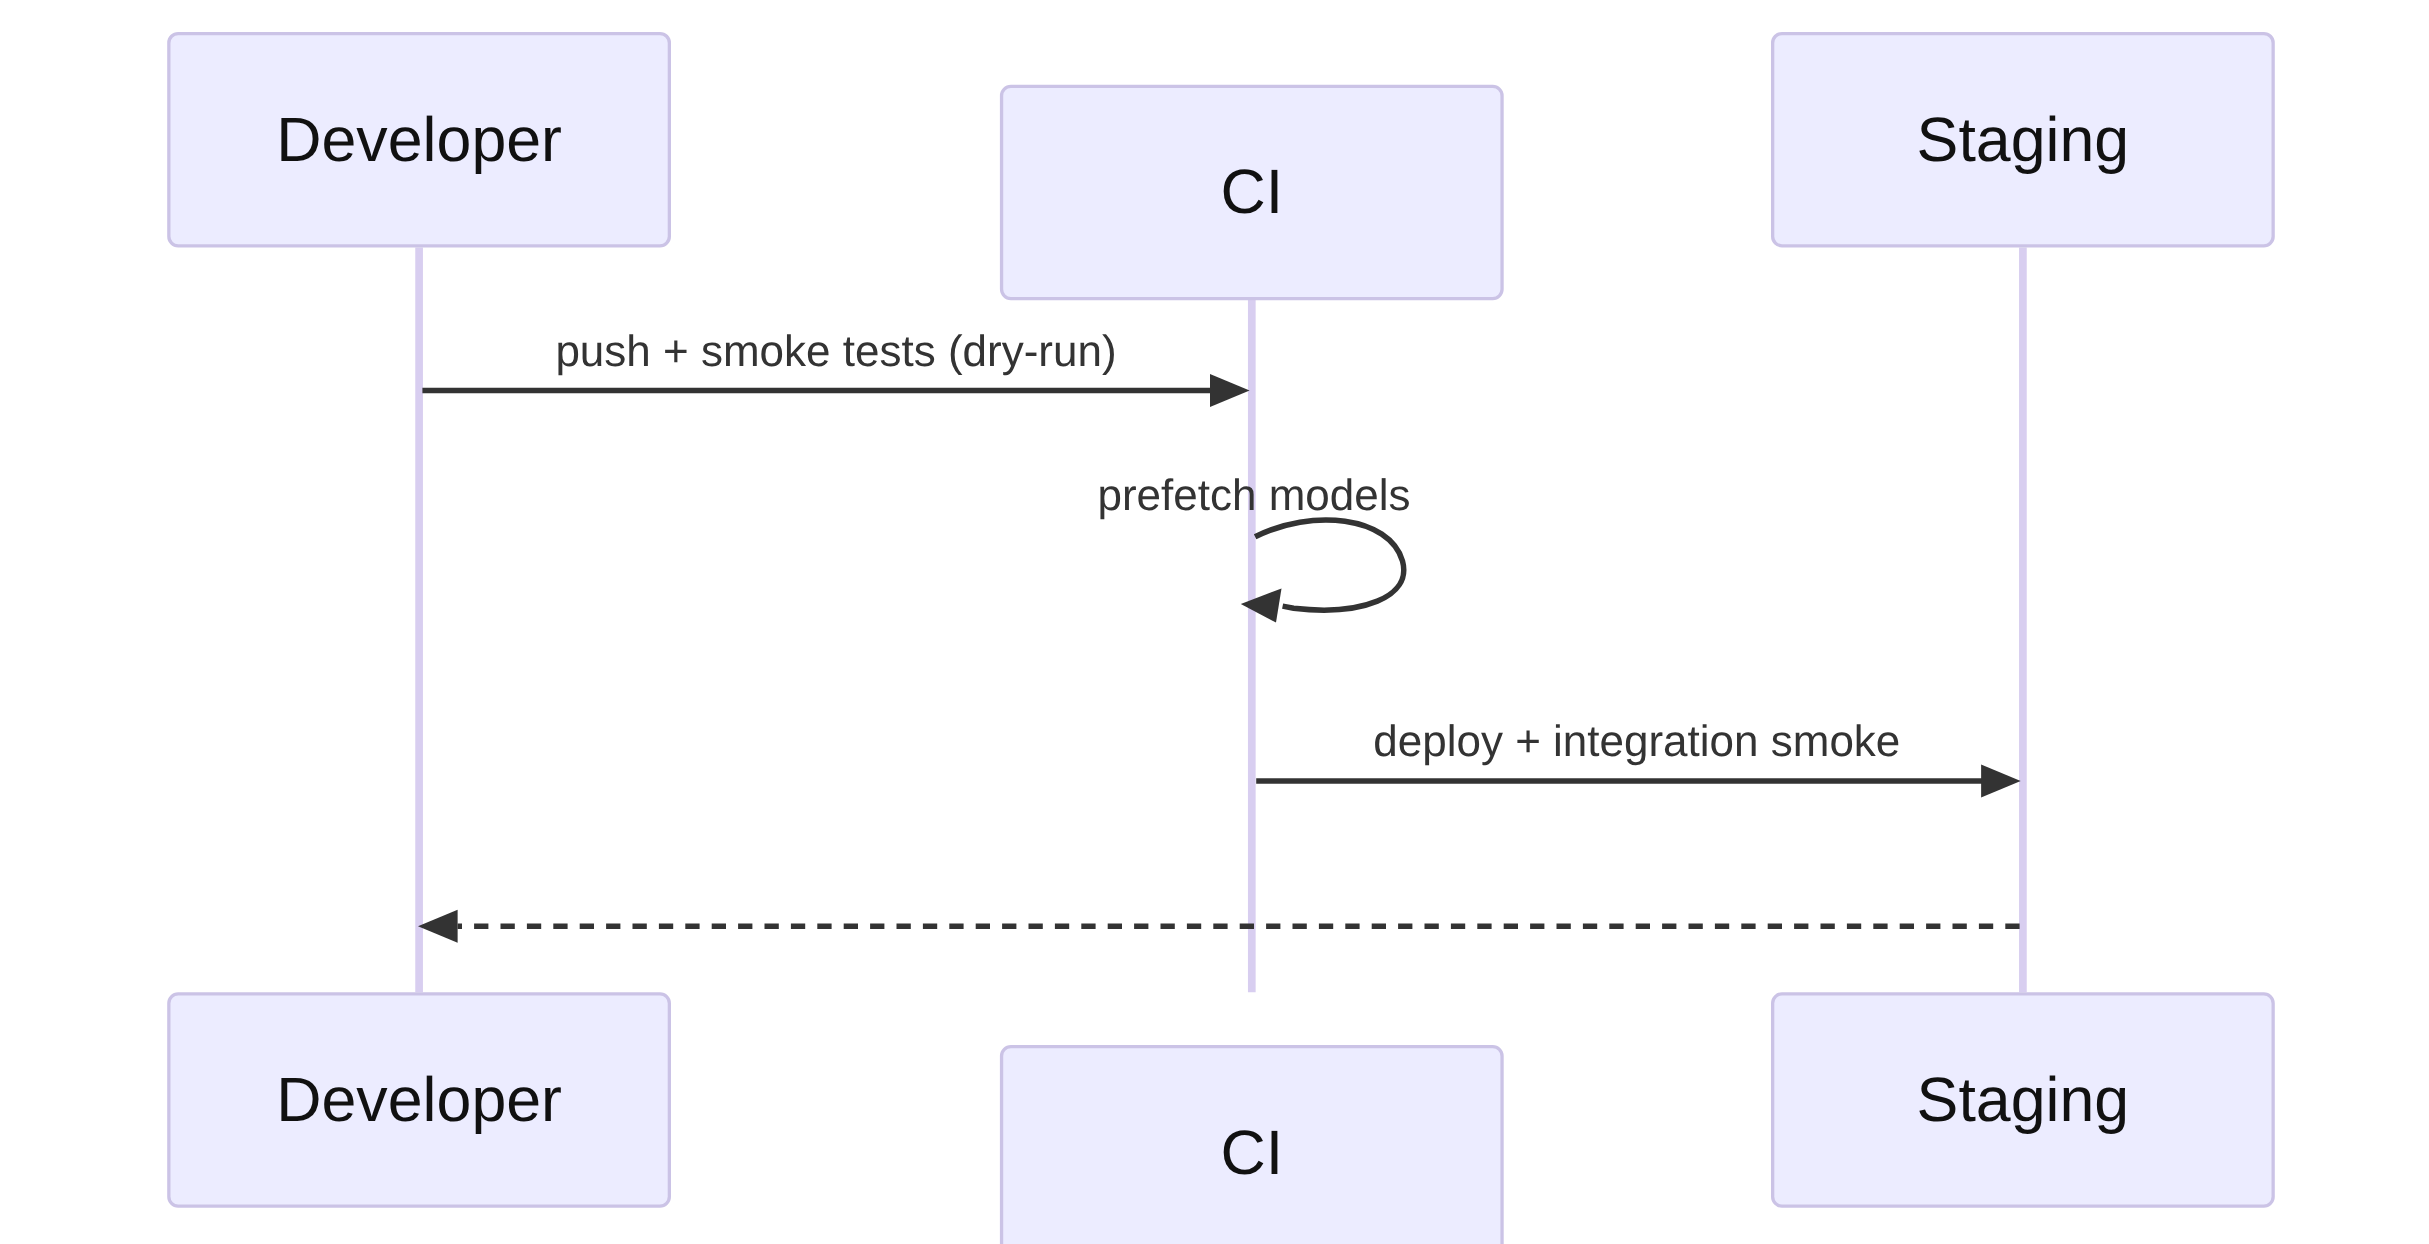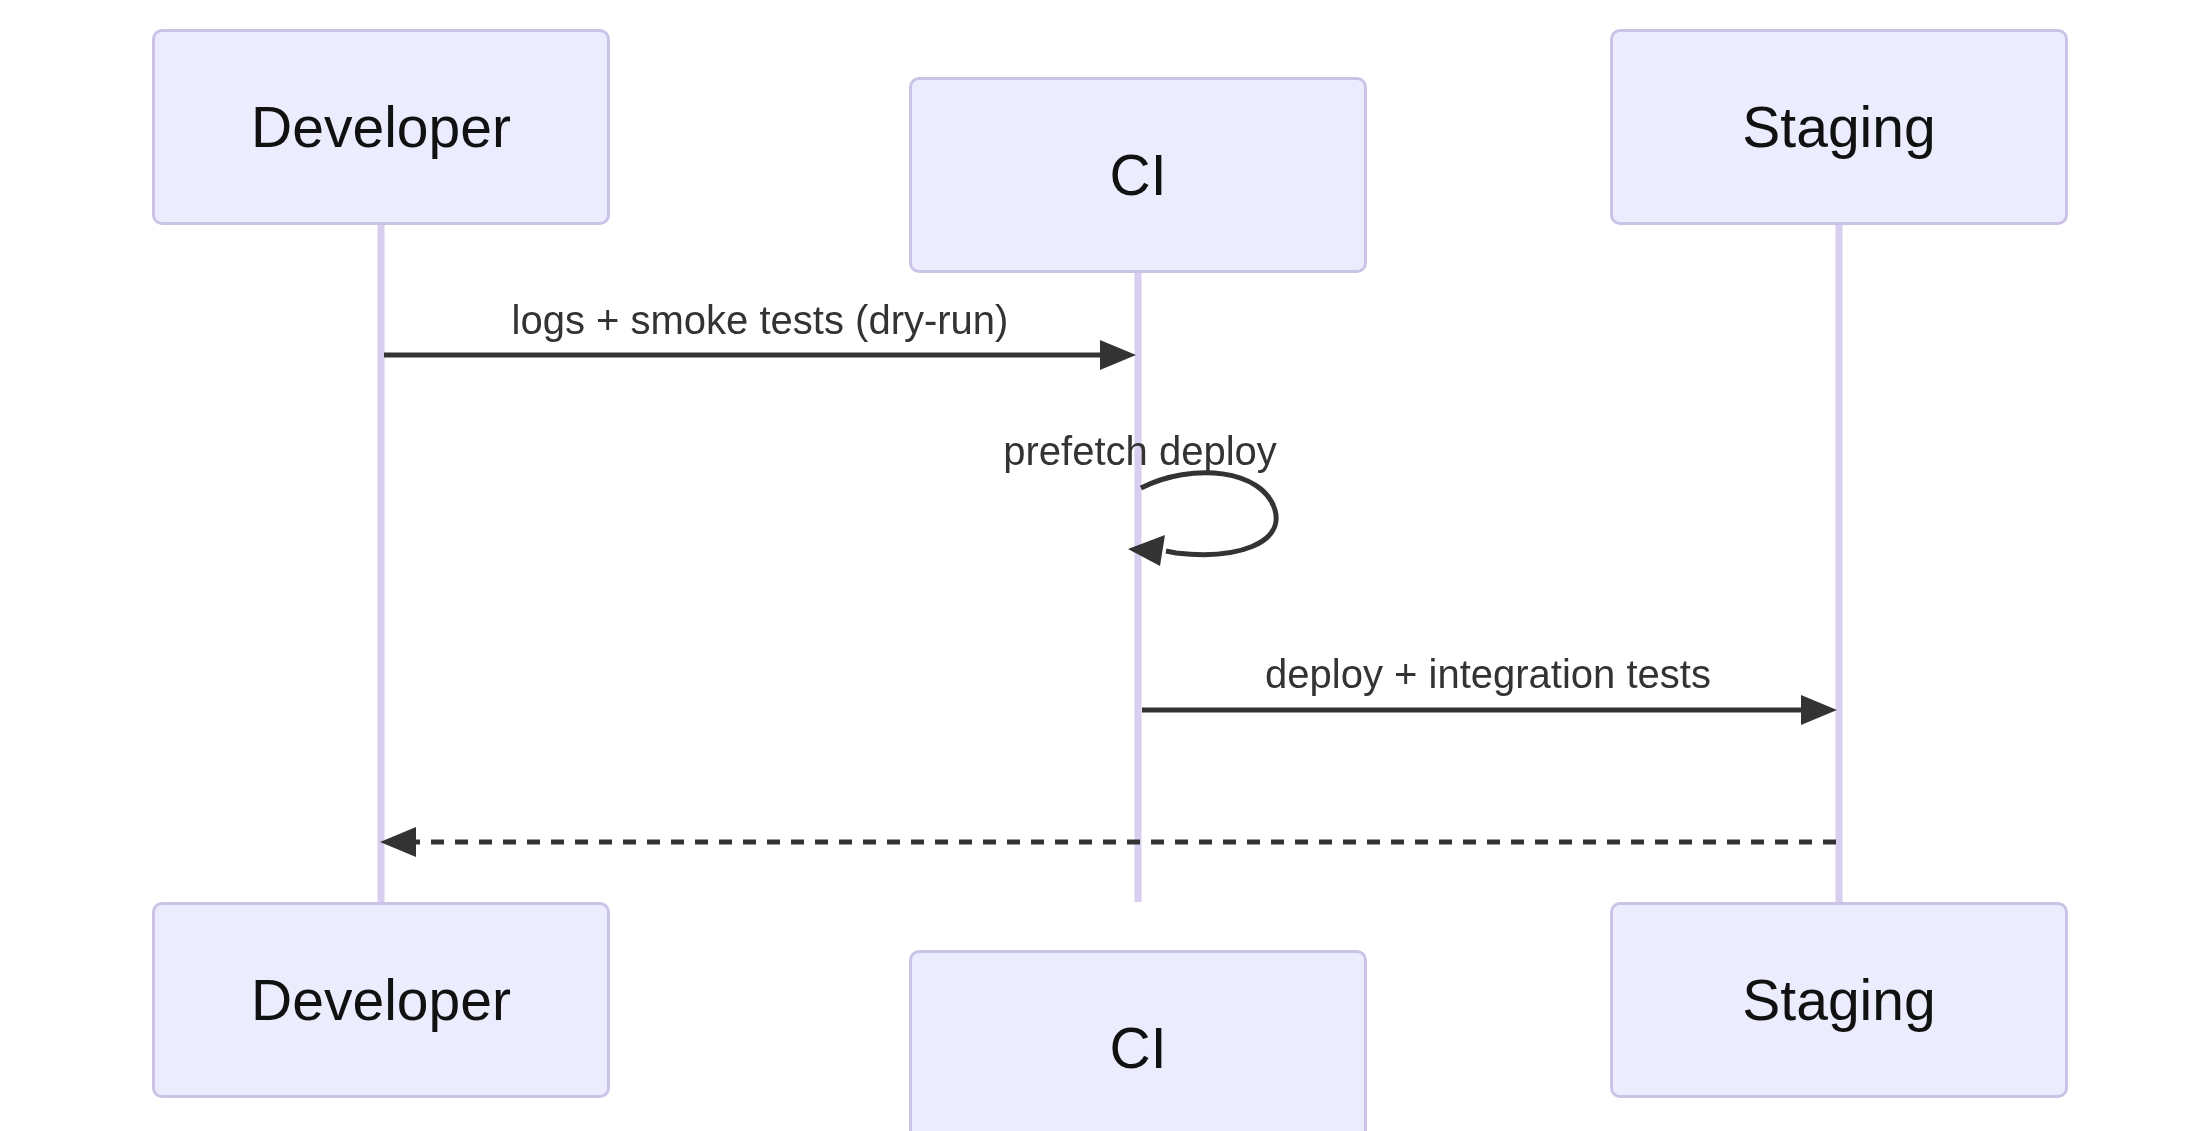--- a/index.html
+++ b/index.html
@@ -114,17 +114,17 @@
   <div class="actor-box col-developer row-bottom">
     <span class="actor-label">Developer</span>
   </div>
   <div class="actor-box col-ci row-bottom">
     <span class="actor-label">CI</span>
   </div>
   <div class="actor-box col-staging row-bottom">
     <span class="actor-label">Staging</span>
   </div>
 
-  <div class="msg-label" style="left:760px; top:297px;">logs + smoke tests (dry-run)</div>
-  <div class="msg-label" style="left:1140px; top:428px;">prefetch deploy</div>
-  <div class="msg-label" style="left:1488px; top:651px;">deploy + integration tests</div>
+  <div class="msg-label" style="left:760px; top:297px;">push + smoke tests (dry-run)</div>
+  <div class="msg-label" style="left:1140px; top:428px;">prefetch models</div>
+  <div class="msg-label" style="left:1488px; top:651px;">deploy + integration smoke</div>
 
 </div>
 
 </body></html>

